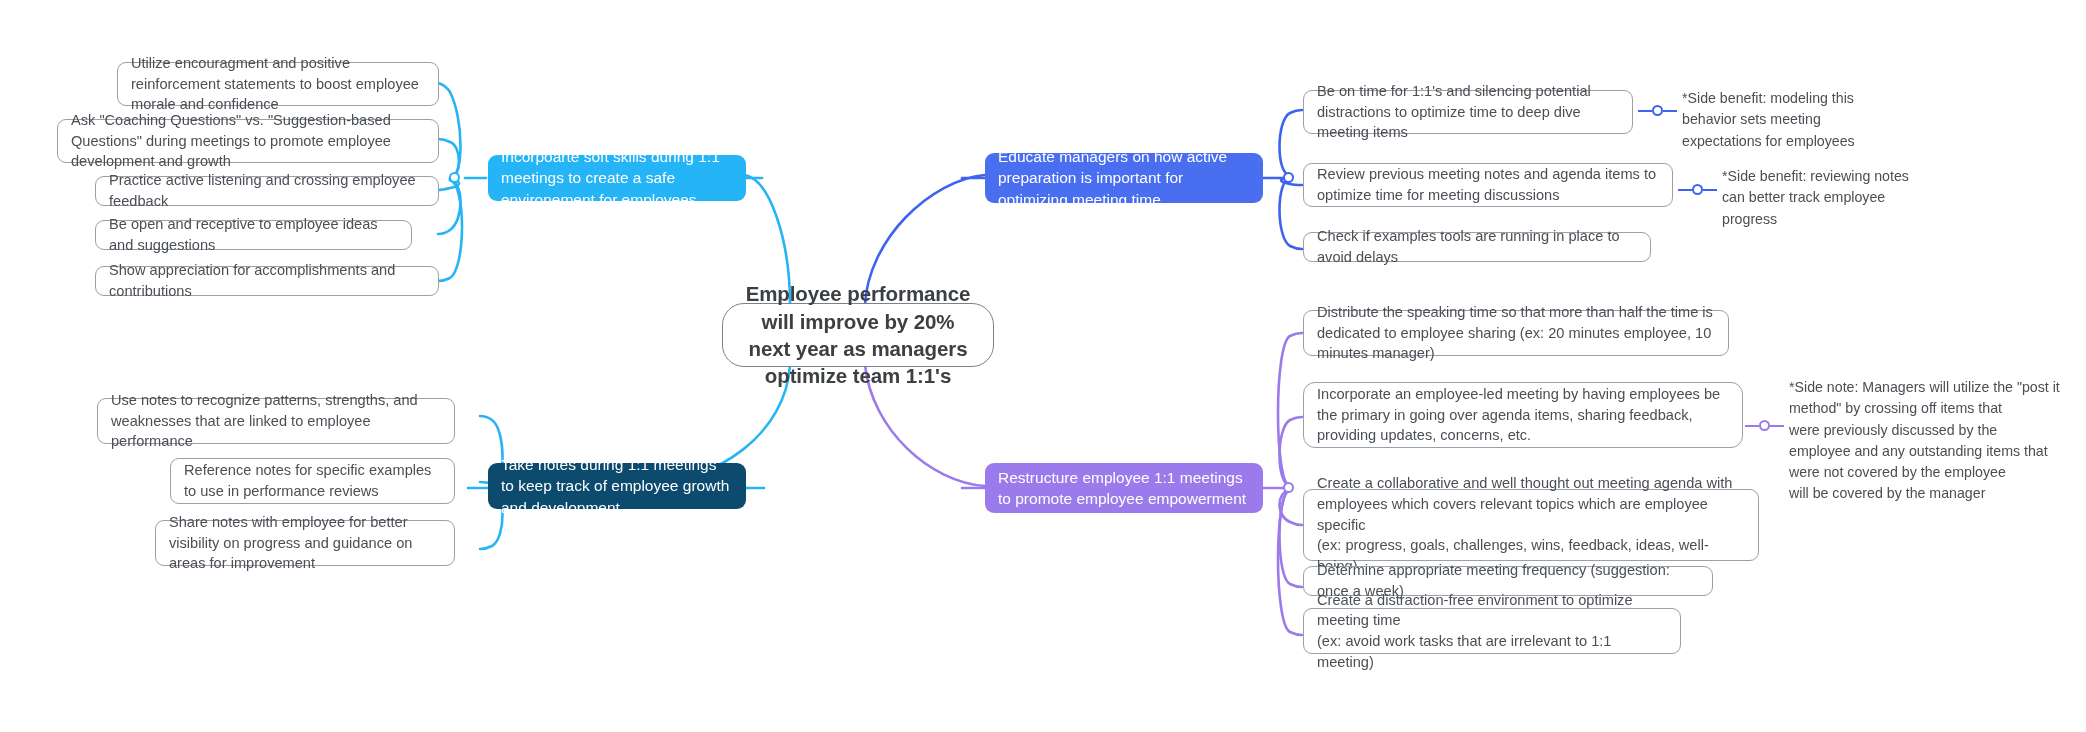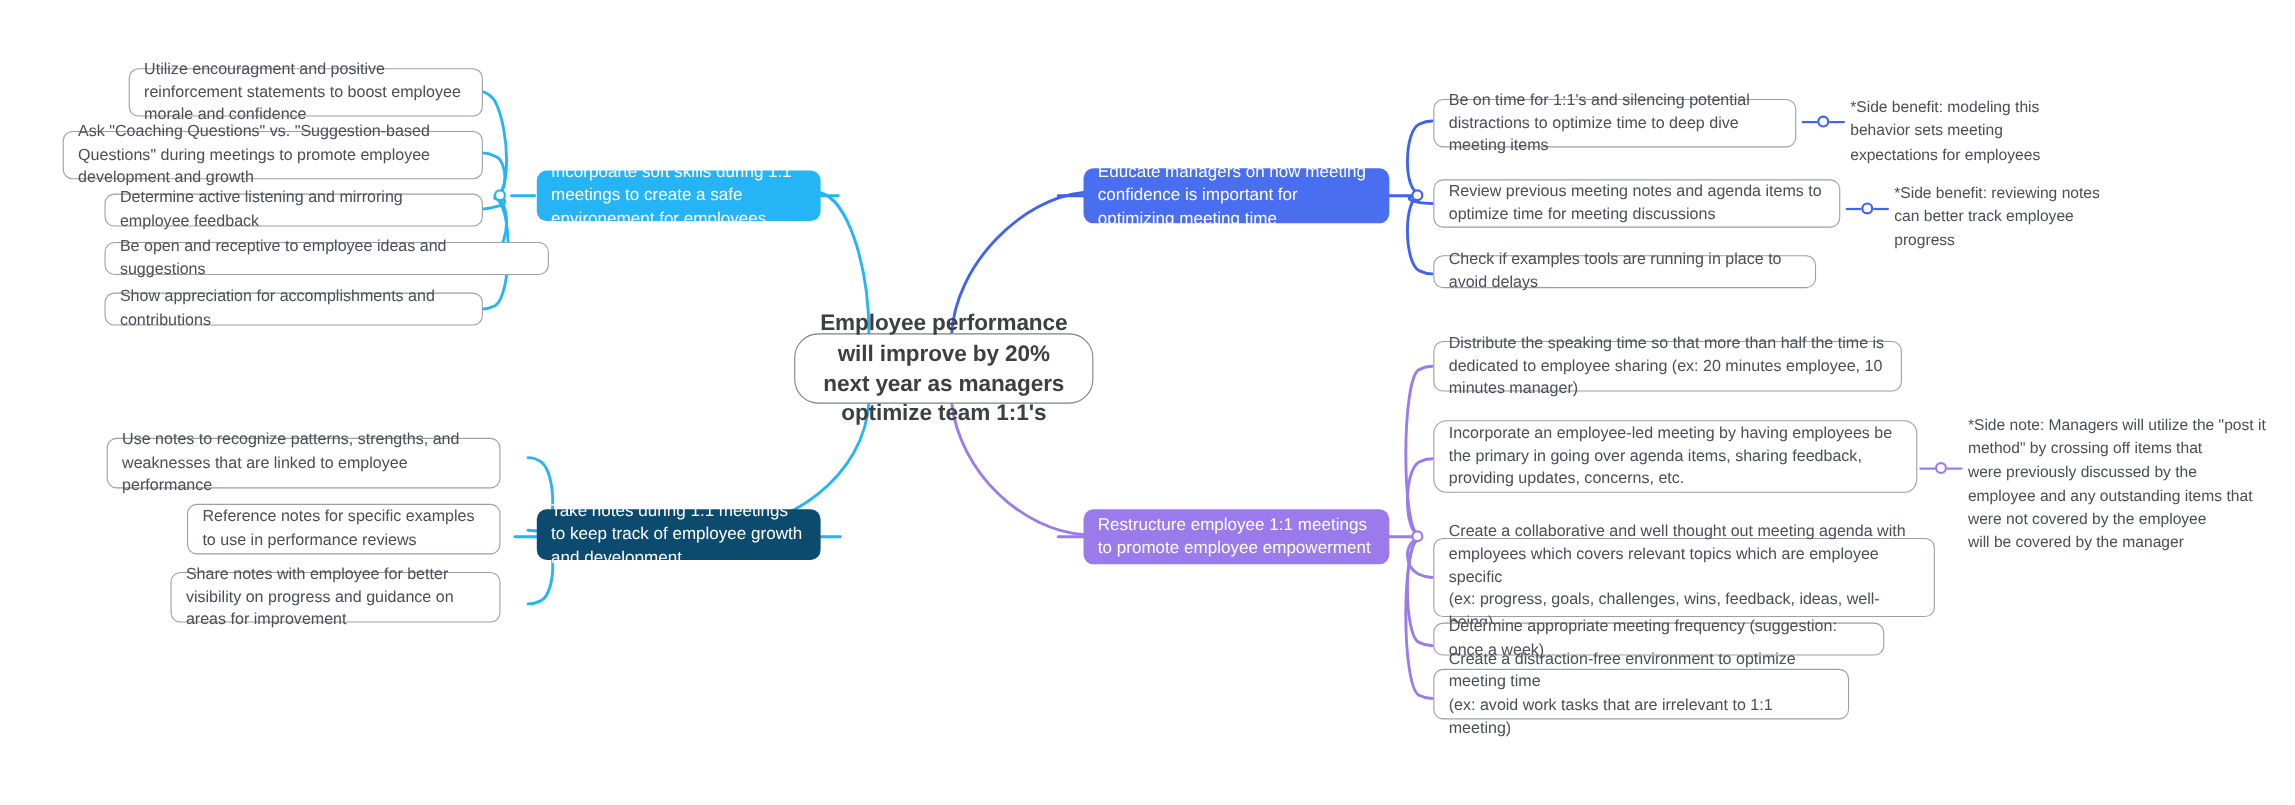--- a/index.html
+++ b/index.html
@@ -182,31 +182,31 @@
   </div>
   <div class="anchor-dot" style="left:449px; top:172px; color:#25b4f5;"></div>
 
   <div class="node leaf" style="left:117px; top:62px; width:322px; height:44px;align-items:center;">
     <span class="txt">Utilize encouragment and positive reinforcement statements to boost employee morale and confidence</span>
   </div>
   <div class="node leaf" style="left:57px; top:119px; width:382px; height:44px;">
     <span class="txt">Ask "Coaching Questions" vs. "Suggestion-based Questions" during meetings to promote employee development and growth</span>
   </div>
   <div class="node leaf" style="left:95px; top:176px; width:344px; height:30px;">
-    <span class="txt">Determine active listening and mirroring employee feedback</span>
-  </div>
-  <div class="node leaf" style="left:95px; top:220px; width:404px; height:30px;">
+    <span class="txt">Practice active listening and crossing employee feedback</span>
+  </div>
+  <div class="node leaf" style="left:95px; top:220px; width:317px; height:30px;">
     <span class="txt">Be open and receptive to employee ideas and suggestions</span>
   </div>
   <div class="node leaf" style="left:95px; top:266px; width:344px; height:30px;">
     <span class="txt">Show appreciation for accomplishments and contributions</span>
   </div>
 
   <div class="node branch" style="left:985px; top:153px; width:278px; height:50px; background:#4a6ef0;">
-    <span class="txt">Educate managers on how meeting confidence is important for optimizing meeting time</span>
+    <span class="txt">Educate managers on how active preparation is important for optimizing meeting time</span>
   </div>
   <div class="anchor-dot" style="left:1283px; top:172px; color:#3f63ee;"></div>
 
   <div class="node leaf" style="left:1303px; top:90px; width:330px; height:44px;">
     <span class="txt">Be on time for 1:1's and silencing potential distractions to optimize time to deep dive meeting items</span>
   </div>
   <div class="node leaf" style="left:1303px; top:163px; width:370px; height:44px;">
     <span class="txt">Review previous meeting notes and agenda items to optimize time for meeting discussions</span>
   </div>
   <div class="node leaf" style="left:1303px; top:232px; width:348px; height:30px;">

